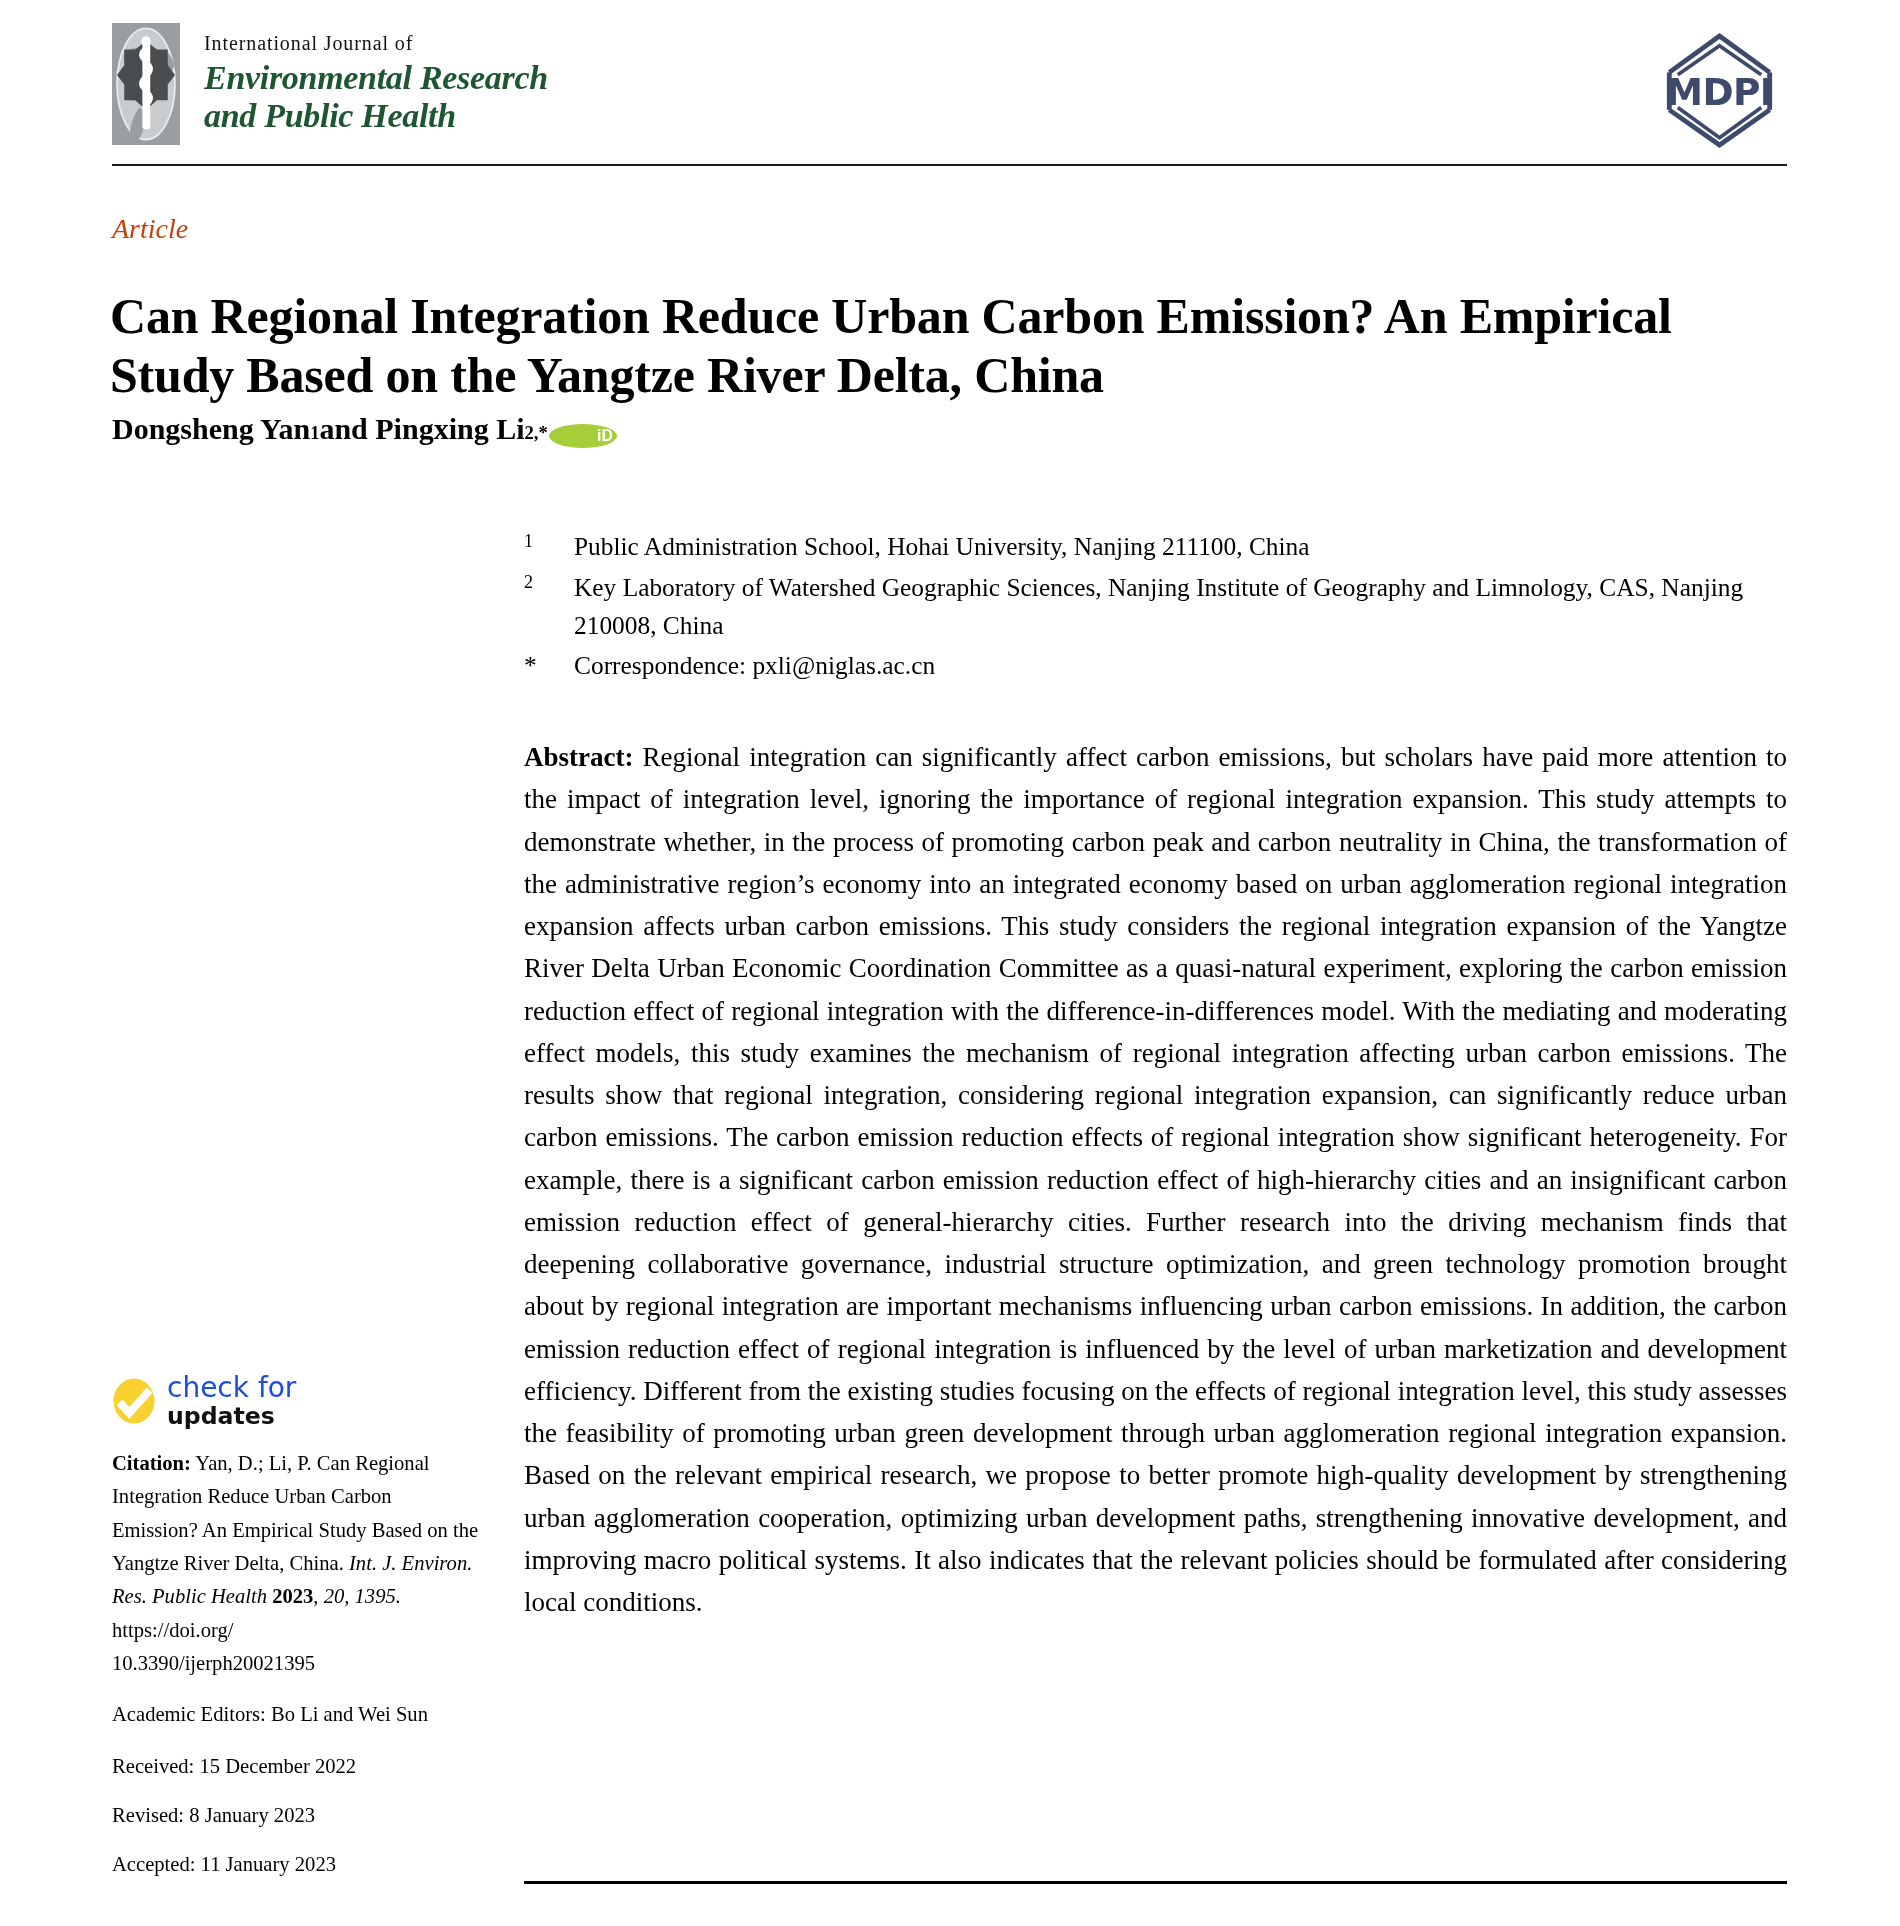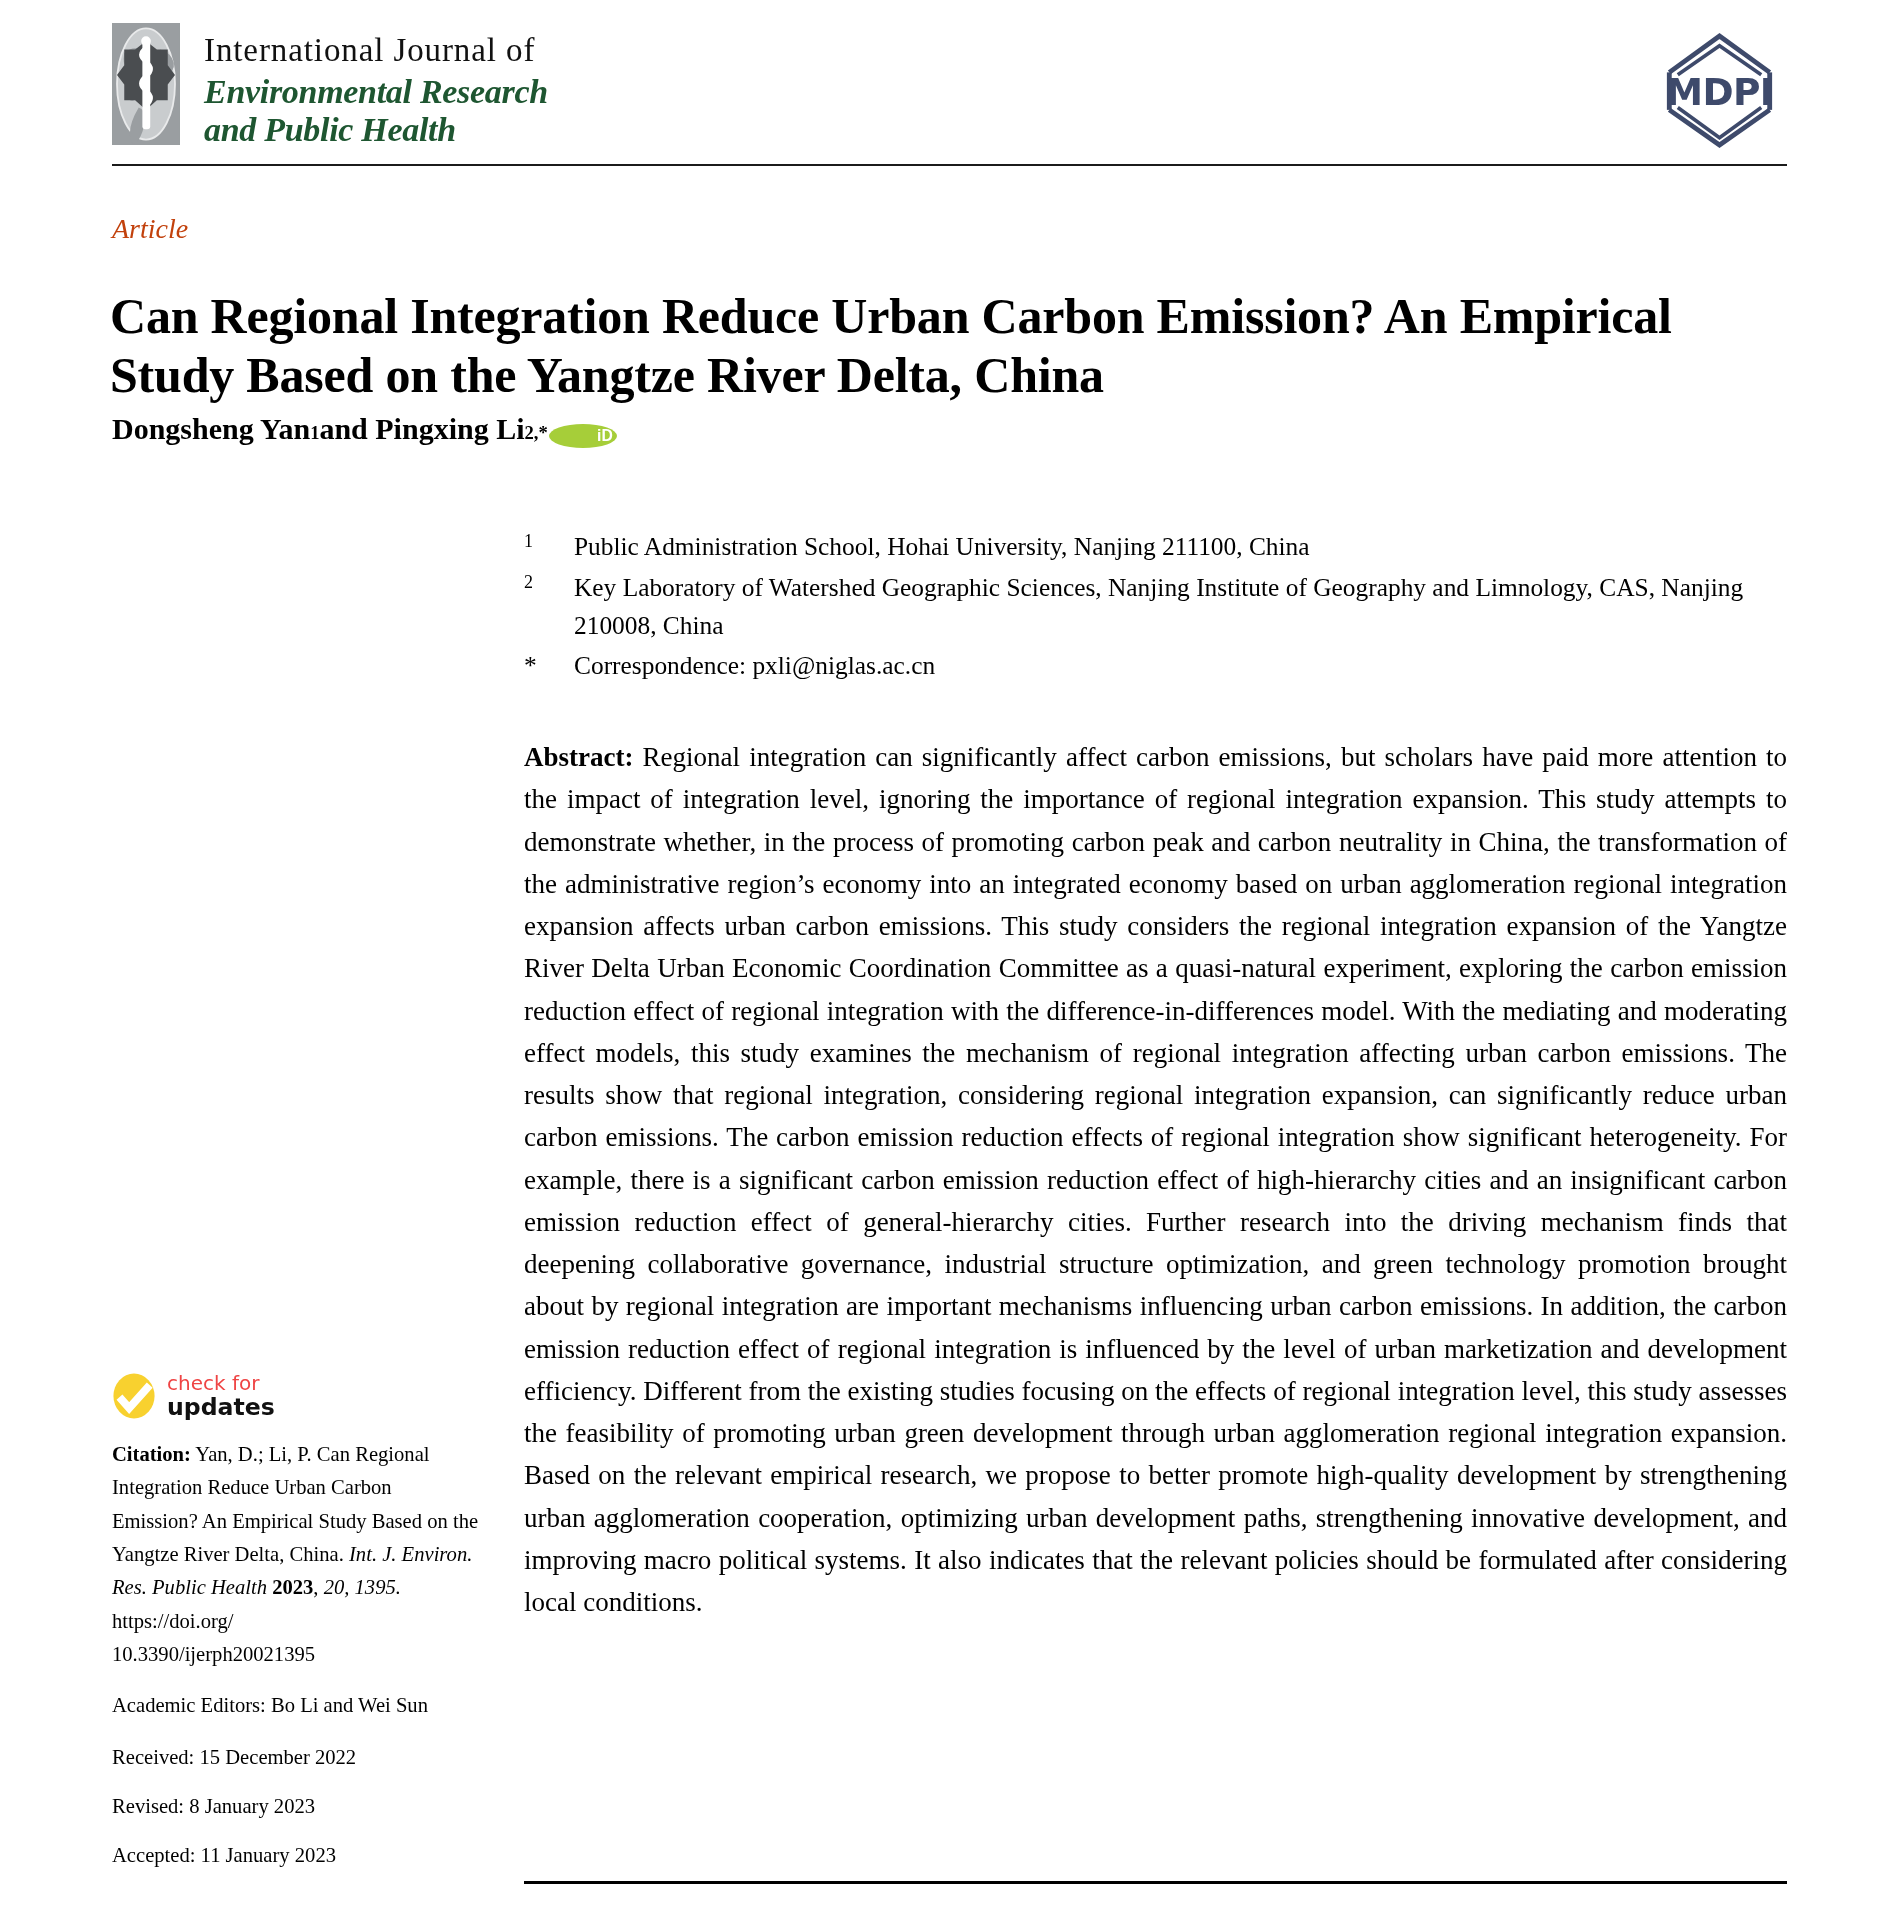--- a/index.html
+++ b/index.html
@@ -46,21 +46,21 @@
     overflow: hidden;
     flex: 0 0 auto;
   }
   .journal-logo svg { display: block; }
 
   .journal-name {
     margin-left: 24px;
     padding-top: 8.5px;
   }
   .jn-line1 {
-    font-size: 33px;
+    font-size: 20px;
     letter-spacing: 0.9px;
     line-height: 1.12;
     color: #111111;
     white-space: nowrap;
   }
   .jn-line2, .jn-line3 {
     font-size: 34px;
     font-weight: bold;
     font-style: italic;
     color: #1e5631;
@@ -216,22 +216,22 @@
     width: 44px;
     height: 46px;
     flex: 0 0 44px;
   }
   .cfu-text {
     margin-left: 11px;
     font-family: "DejaVu Sans", "Liberation Sans", sans-serif;
     line-height: 1.12;
   }
   .cfu-top {
-    font-size: 20px;
-    color: #ef4444;
+    font-size: 28px;
+    color: #1d4ed8;
   }
   .cfu-bottom {
     font-size: 23.6px;
     font-weight: bold;
     color: #111111;
   }
   .sb-block { margin-bottom: 18px; }
   .sb-block.tight { margin-bottom: 0; }
   .sb-block b { font-weight: bold; }
   .sb-block i { font-style: italic; }

